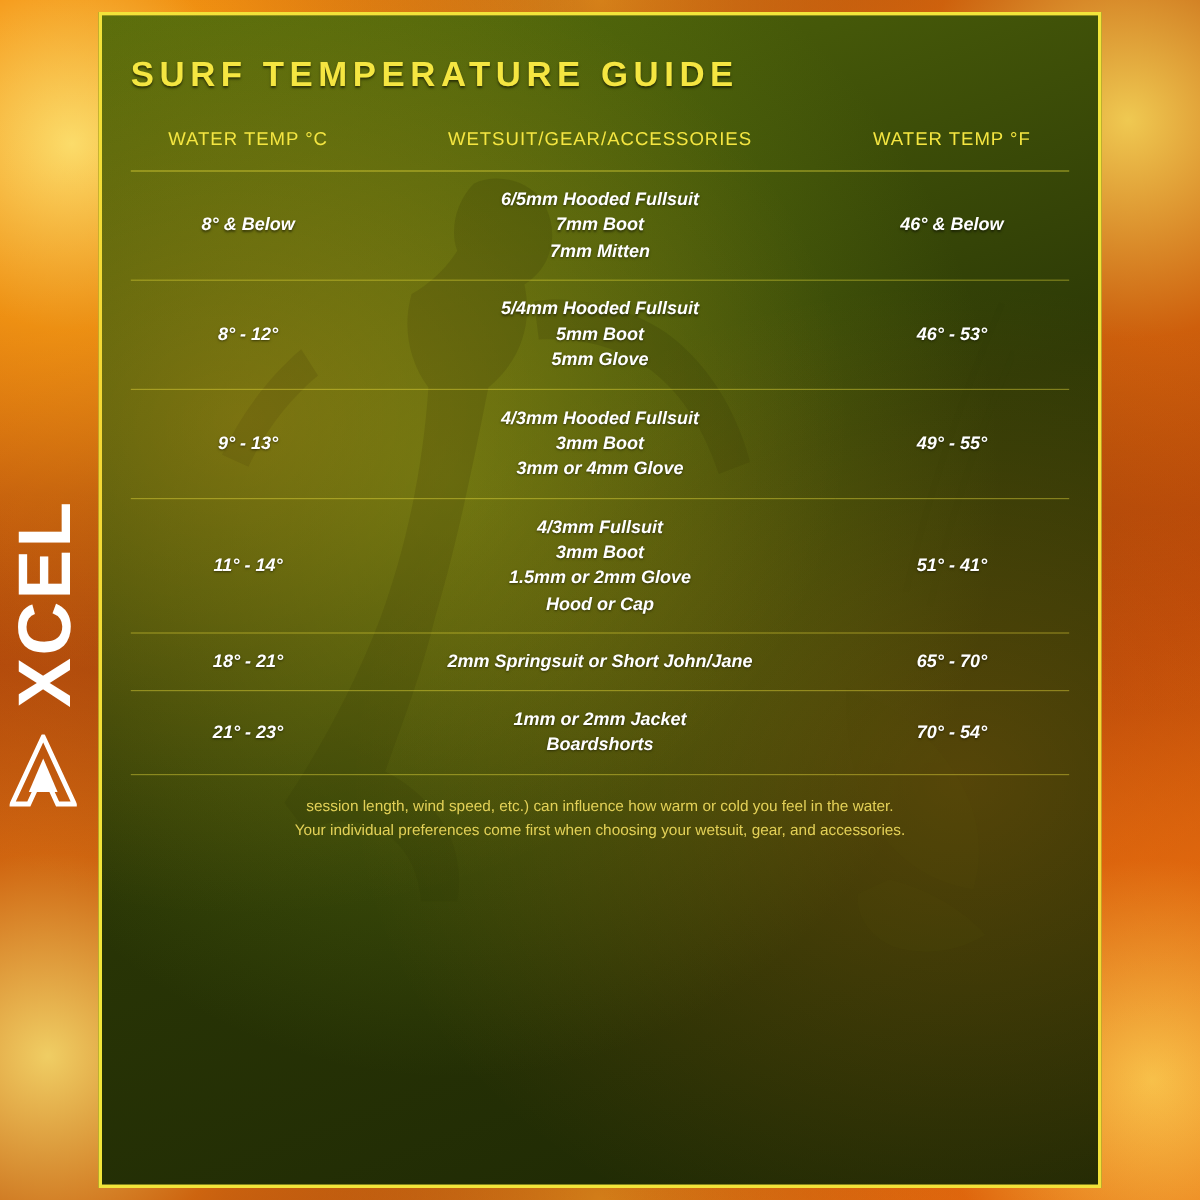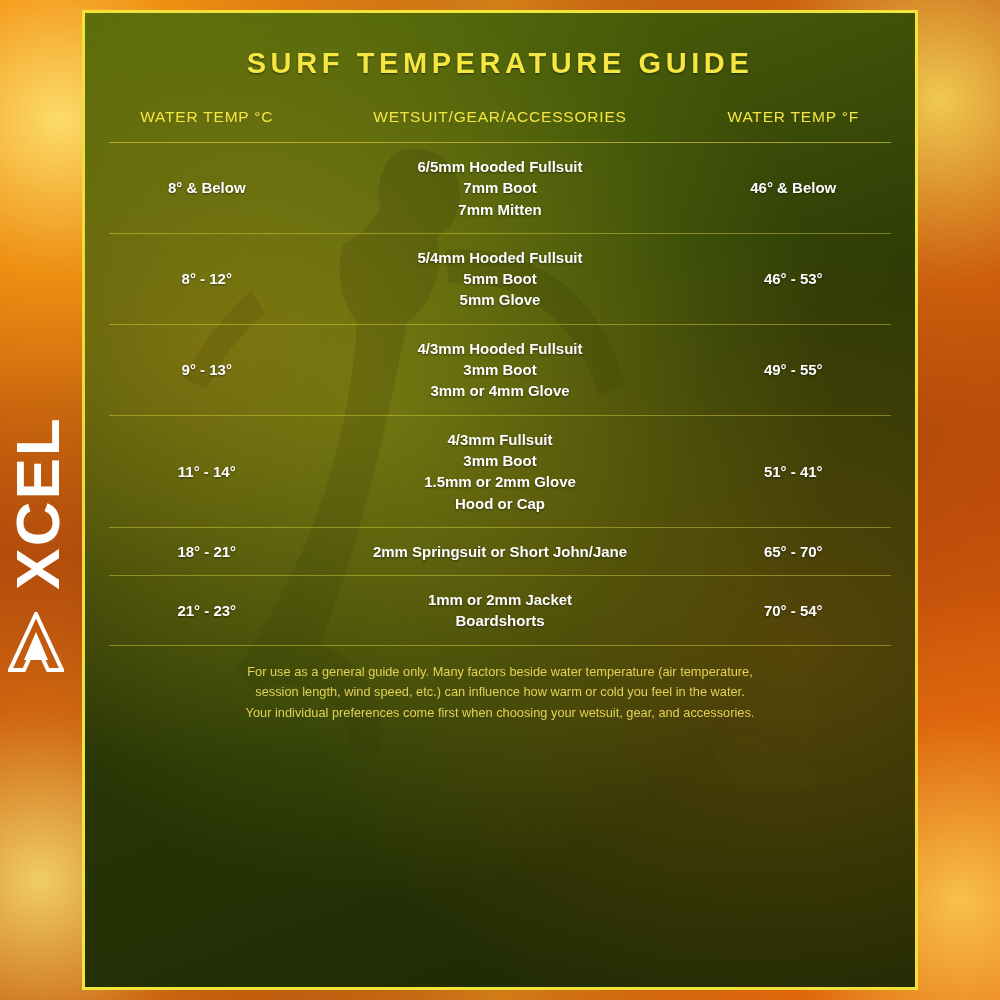--- a/index.html
+++ b/index.html
@@ -100,21 +100,20 @@
   .card-inner {
     position: relative;
     z-index: 3;
     padding: 0 24px;
     box-sizing: border-box;
     height: 100%;
   }
 
   
   .title {
-    text-align: center;
     color: #f5e641;
     font-size: 29px;
     font-weight: bold;
     letter-spacing: 4.6px;
     padding-top: 34px;
     padding-bottom: 0;
     text-shadow: 0 1px 2px rgba(0,0,0,0.55);
   }
 
   
@@ -136,20 +135,21 @@
   table.guide td {
     color: #ffffff;
     font-size: 15px;
     font-weight: bold;
     text-align: center;
     vertical-align: middle;
     padding: 13px 0;
     border-bottom: 1px solid rgba(245,230,65,0.40);
     line-height: 1.42;
     text-shadow: 0 1px 2px rgba(0,0,0,0.5);
+    font-style: italic;
   }
   table.guide tr:last-child td {
     border-bottom: 1px solid rgba(245,230,65,0.40);
   }
   .col-c { width: 25%; }
   .col-g { width: 50%; }
   .col-f { width: 25%; }
 
   .gear-line { display: block; }
 
@@ -268,20 +268,19 @@
             <td>
               <span class="gear-line">1mm or 2mm Jacket</span>
               <span class="gear-line">Boardshorts</span>
             </td>
             <td>70° - 54°</td>
           </tr>
         </tbody>
       </table>
 
       <div class="footer">
-        <span>For use as a general guide only. Many factors beside water temperature (air temperature,</span>
         <span>session length, wind speed, etc.) can influence how warm or cold you feel in the water.</span>
         <span>Your individual preferences come first when choosing your wetsuit, gear, and accessories.</span>
       </div>
 
     </div>
   </div>
 </div>
 
 </body></html>

